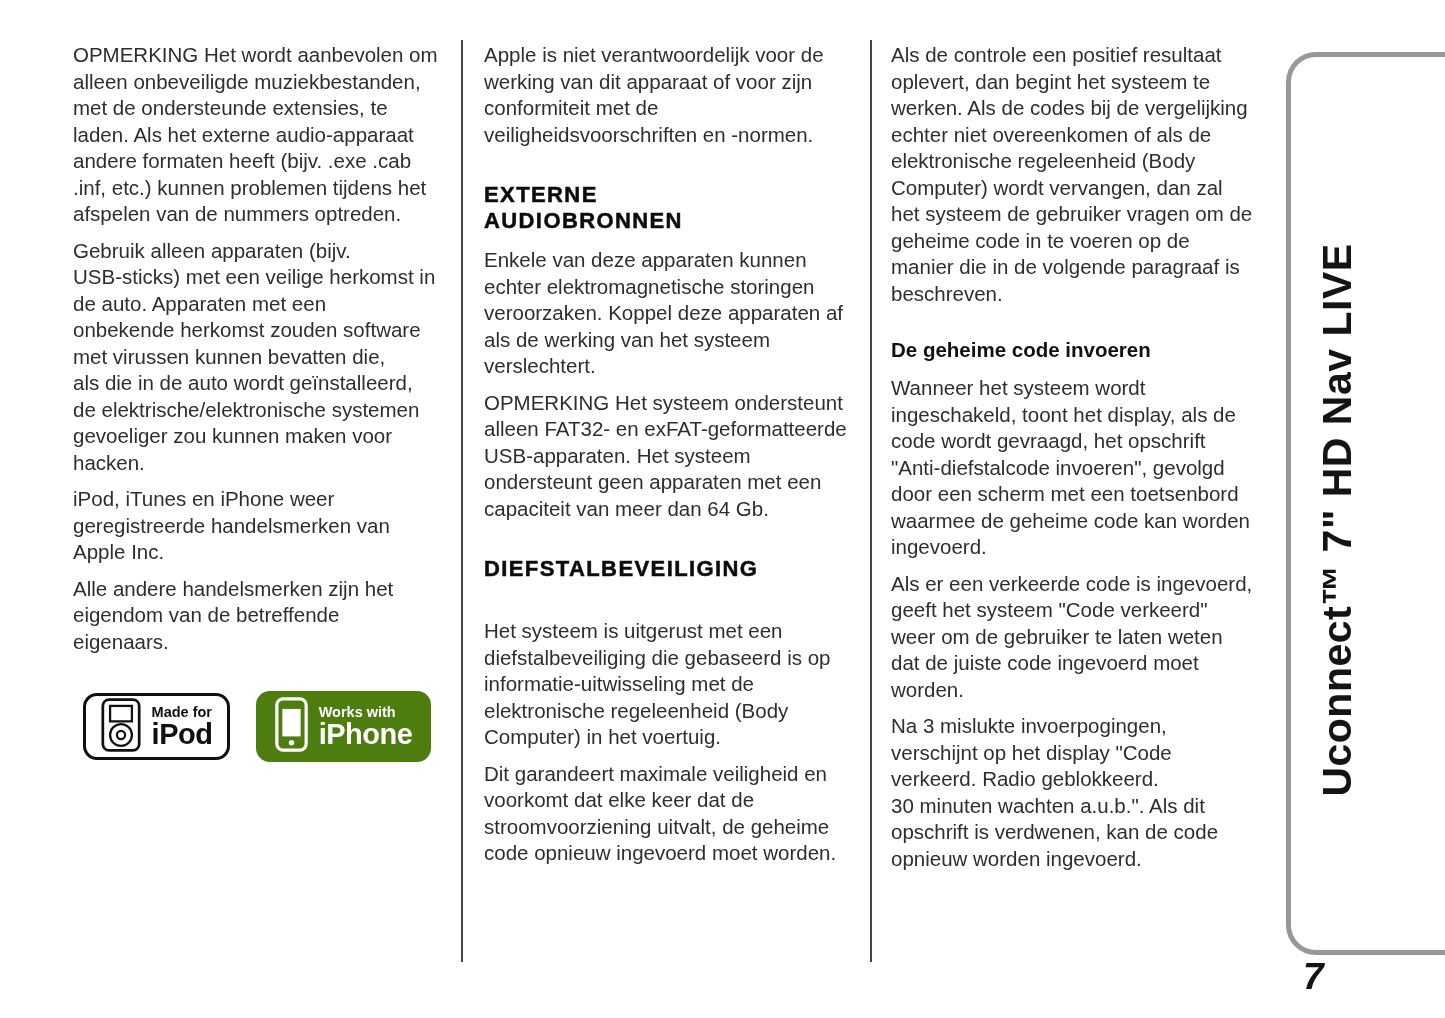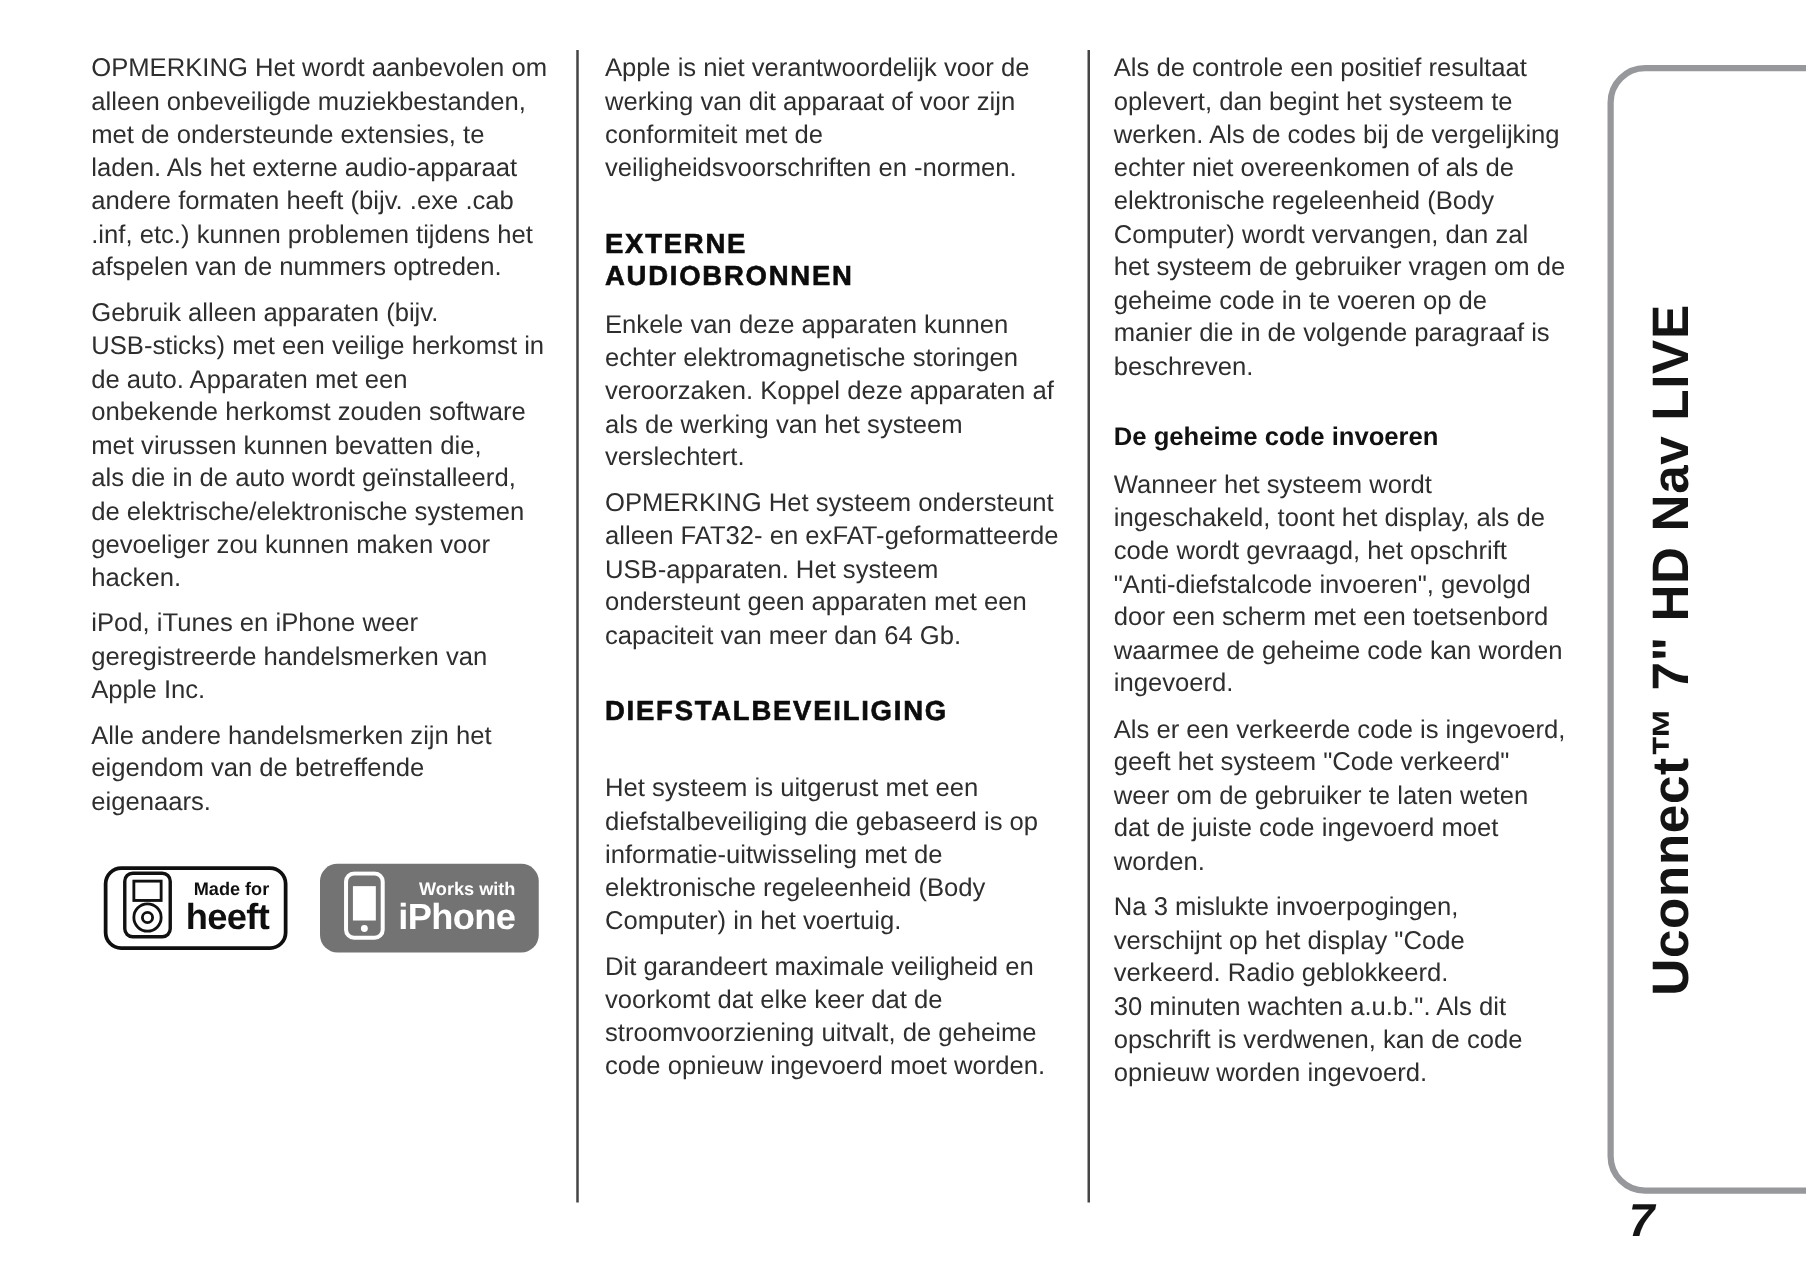--- a/index.html
+++ b/index.html
@@ -96,24 +96,24 @@
     border-radius: 14px;
   }
   .badge-ipod {
     width: 147px; height: 67px;
     background: #ffffff;
     border: 3px solid #0f0f0f;
     color: #0f0f0f;
   }
   .badge-iphone {
     width: 175px; height: 71px;
-    background: #737373;
+    background: #4d7c0f;
     color: #ffffff;
   }
-  .badge .txt { display: flex; flex-direction: column; align-items: flex-end; }
+  .badge .txt { display: flex; flex-direction: column; align-items: flex-start; }
   .badge .txt .small { font-size: 14.5px; font-weight: bold; line-height: 15px; }
   .badge .txt .big { font-size: 29px; font-weight: bold; line-height: 29px; letter-spacing: -0.5px; }
 </style>
 </head>
 <body>
 
 <div class="col col1">
   <p>OPMERKING Het wordt aanbevolen om
 alleen onbeveiligde muziekbestanden,
 met de ondersteunde extensies, te
@@ -142,21 +142,21 @@
       <span>
         <svg width="40" height="56" viewBox="0 0 44 60">
           <rect x="2" y="2" width="40" height="56" rx="7" fill="none" stroke="#111" stroke-width="3"></rect>
           <rect x="10" y="9" width="24" height="17" fill="none" stroke="#111" stroke-width="2.5"></rect>
           <circle cx="22" cy="41" r="12" fill="none" stroke="#111" stroke-width="2.5"></circle>
           <circle cx="22" cy="41" r="4.5" fill="none" stroke="#111" stroke-width="2.5"></circle>
         </svg>
       </span>
       <span class="txt">
         <span class="small">Made for</span>
-        <span class="big">heeft</span>
+        <span class="big">iPod</span>
       </span>
     </div>
     <div class="badge badge-iphone">
       <span>
         <svg width="33" height="55" viewBox="0 0 36 60">
           <rect x="2" y="2" width="32" height="56" rx="7" fill="none" stroke="#fff" stroke-width="3.5"></rect>
           <rect x="8" y="13" width="20" height="30" fill="#fff"></rect>
           <circle cx="18" cy="50" r="3" fill="#fff"></circle>
         </svg>
       </span>

